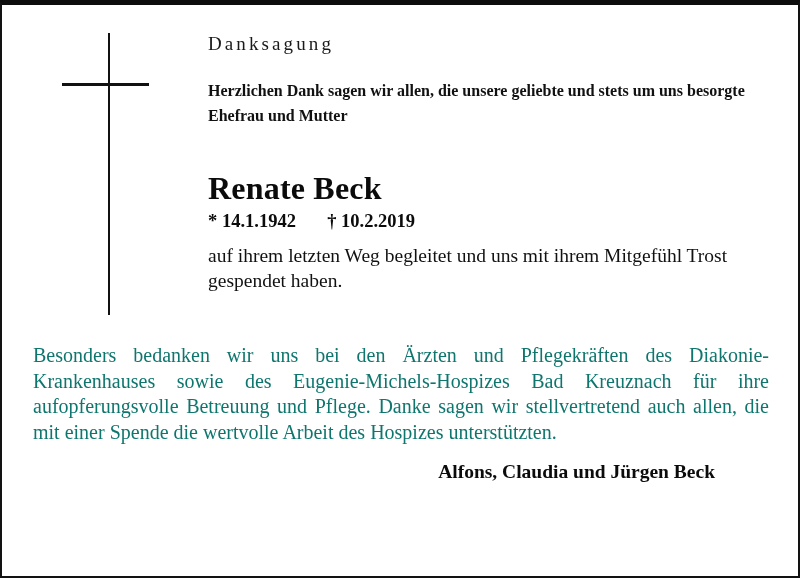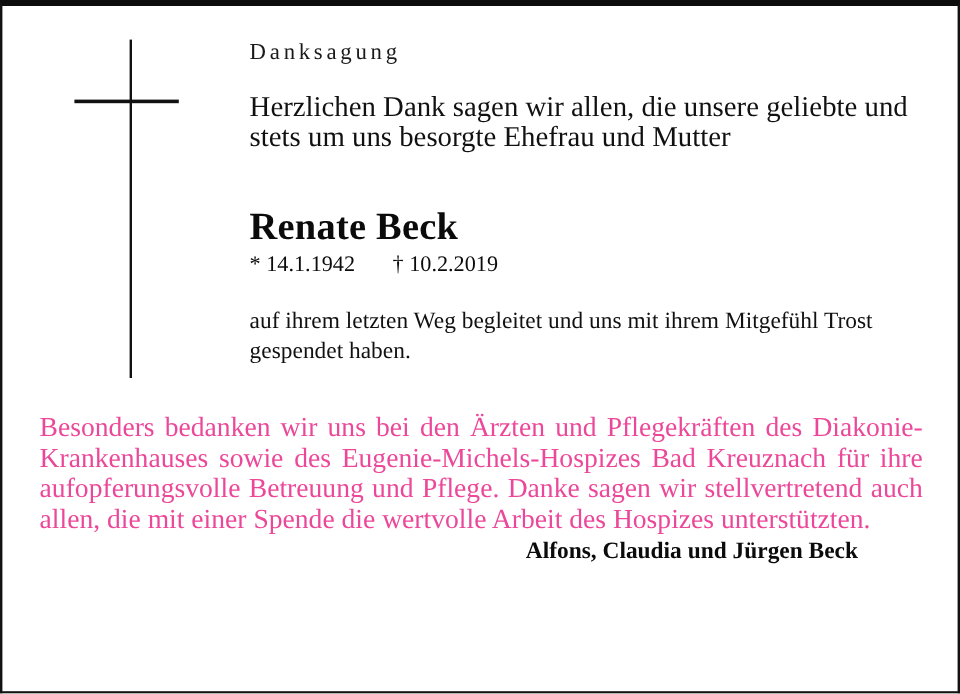--- a/index.html
+++ b/index.html
@@ -60,73 +60,74 @@
   .kicker {
     font-size: 19px;
     letter-spacing: 3.1px;
     line-height: 26px;
     color: #1a1a1a;
     white-space: nowrap;
   }
 
   .lead {
     margin-top: 21px;
-    font-size: 24px;
+    font-size: 16px;
     line-height: 25px;
     color: #111111;
+    font-weight: bold;
   }
 
   .name {
     margin-top: 42px;
     font-size: 32px;
     font-weight: bold;
     line-height: 36px;
     letter-spacing: 0.2px;
     color: #0b0b0b;
   }
 
   .dates {
     margin-top: 3px;
     font-size: 18.5px;
-    font-weight: normal;
+    font-weight: bold;
     line-height: 24px;
     color: #0b0b0b;
   }
   .dates .gap {
     display: inline-block;
     width: 22px;
   }
 
   .lead2 {
-    margin-top: 22px;
+    margin-top: 10px;
     font-size: 19.5px;
     line-height: 25px;
     color: #111111;
   }
 
   
   .body-block {
     position: absolute;
     left: 31px;
     top: 338px;
     width: 736px;
   }
 
   .body-para {
-    font-size: 23px;
+    font-size: 20px;
     line-height: 25.5px;
     text-align: justify;
     text-justify: inter-word;
-    color: #ec4899;
+    color: #0f766e;
   }
 
   .signature {
     position: absolute;
     left: 31px;
-    top: 442px;
+    top: 454px;
     width: 682px;
     text-align: right;
     font-size: 19.5px;
     font-weight: bold;
     line-height: 26px;
     color: #0b0b0b;
   }
 
   .place-date {
     position: absolute;

